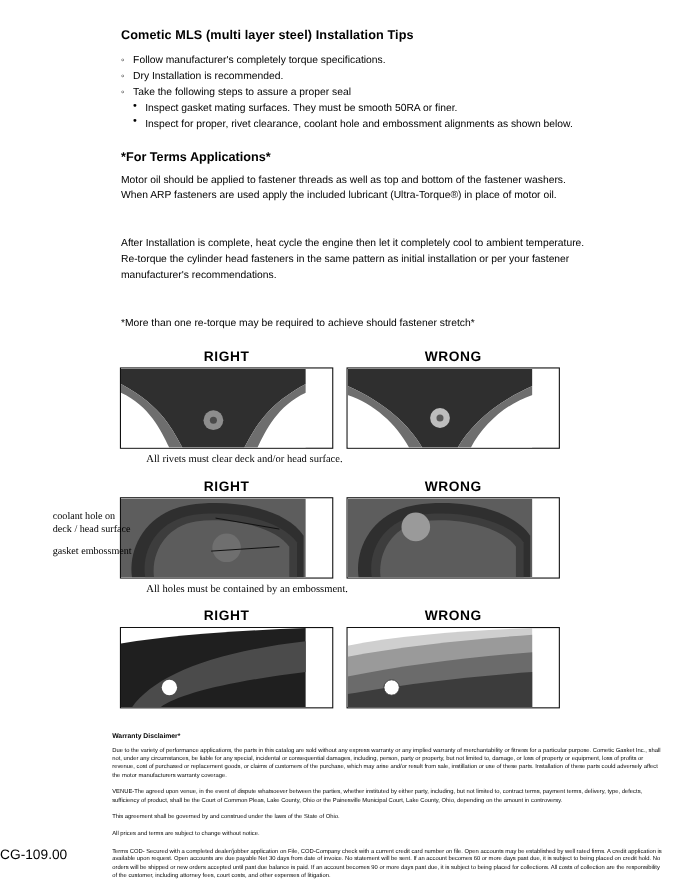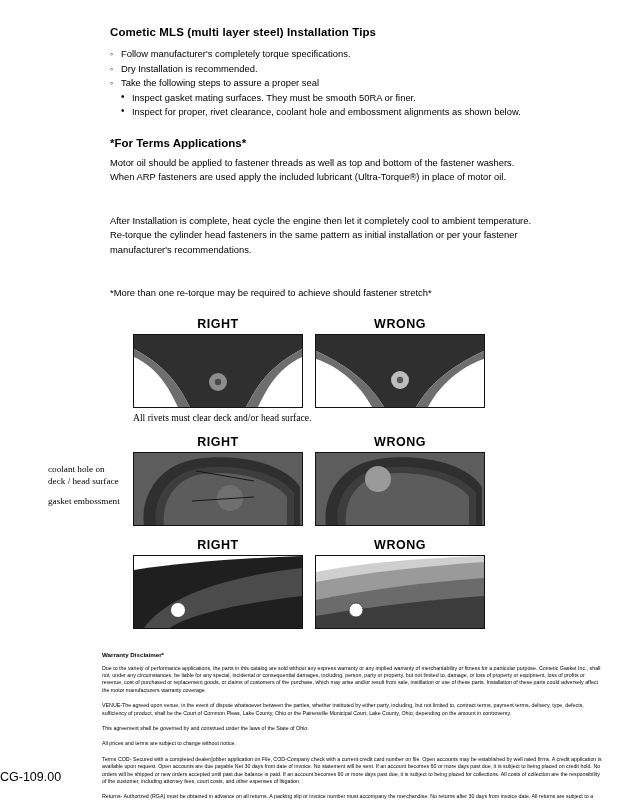--- a/index.html
+++ b/index.html
@@ -83,21 +83,21 @@
   .figures {
     position: relative;
     margin: 16px 0 0 0;
   }
   .figrow {
     display: flex;
     justify-content: center;
     gap: 12px;
   }
   .figcell {
-    width: 170px;
+    width: 194px;
   }
   .figlabel {
     text-align: center;
     font-size: 12.5px;
     font-weight: bold;
     letter-spacing: 0.5px;
     margin-bottom: 3px;
   }
   .figbox {
     border: 1px solid #111;
@@ -247,20 +247,25 @@
         <div>coolant hole on</div>
         <div>deck / head surface</div>
       </div>
       <div class="callout" style="left:8px; top:60px; width:145px;">gasket embossment</div>
       <svg style="position:absolute; left:0; top:0; pointer-events:none;" width="618" height="110">
         <path d="M156,36 L214,46" stroke="#111" stroke-width="0.9" fill="none"></path>
         <path d="M152,66 L214,62" stroke="#111" stroke-width="0.9" fill="none"></path>
       </svg>
     </div>
 
+    <div class="capwrap">
+      <div class="capinner">
+        <div class="figcaption">All holes must be contained by an embossment.</div>
+      </div>
+    </div>
 
     <div class="figrow" style="margin-top:12px;">
       <div class="figcell">
         <div class="figlabel">RIGHT</div>
         <div class="figbox">
           <svg width="168" height="72" viewBox="0 0 168 72">
             <rect x="0" y="0" width="168" height="72" fill="#ffffff"></rect>
             <path d="M0,20 C40,10 110,6 168,2 L168,0 L0,0 Z" fill="#ffffff"></path>
             <path d="M0,14 C50,6 112,2 168,0 L168,72 L0,72 Z" fill="#1f1f1f"></path>
             <path d="M10,72 C30,44 80,22 168,12 L168,40 C100,48 52,60 36,72 Z" fill="#4b4b4b"></path>

